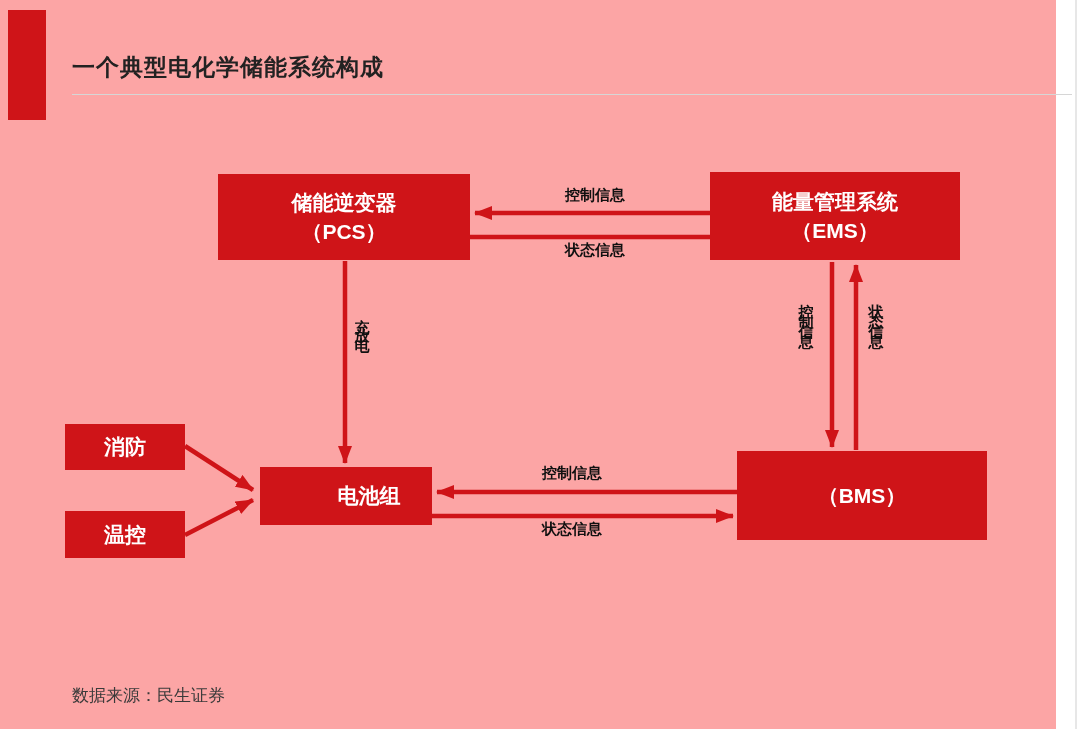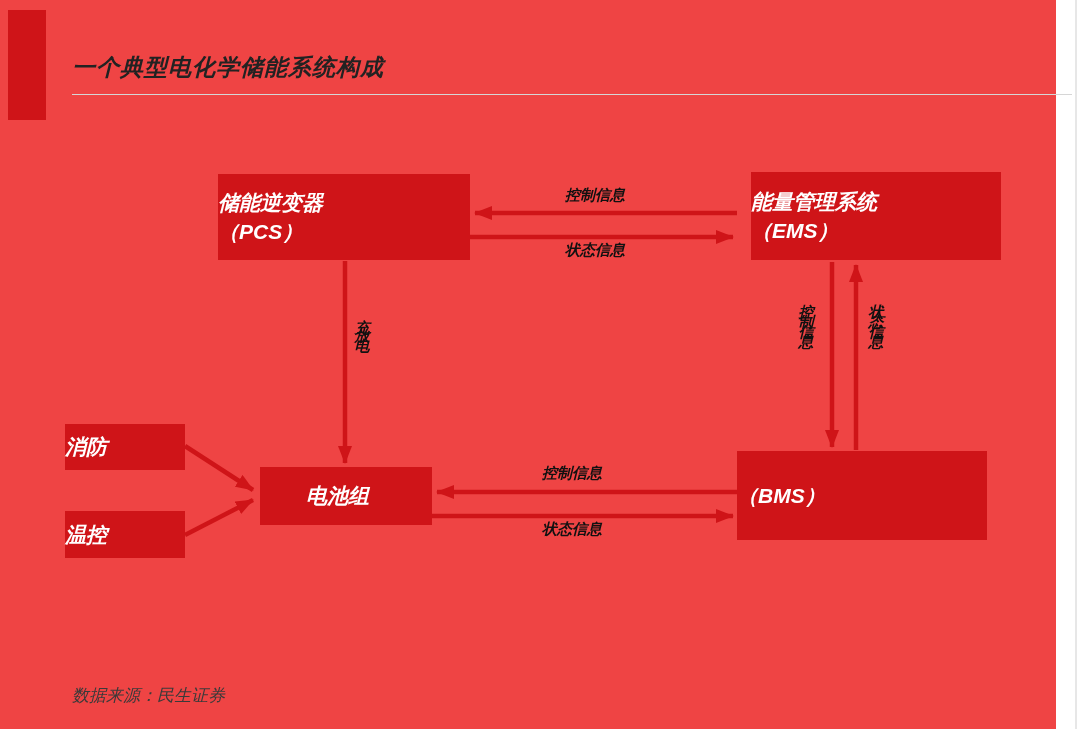--- a/index.html
+++ b/index.html
@@ -9,46 +9,46 @@
     --divider:#d6d6d6;
     --edge-gray:#e7e7e7;
   }
   *{margin:0;padding:0;box-sizing:border-box;}
   html,body{background:#ffffff;}
   body{
     font-family:"Liberation Sans","DejaVu Sans",sans-serif;
     width:1080px;height:729px;overflow:hidden;
   }
   .page{
-    position:relative;width:1056px;height:729px;background:#ef4444;font-style:italic;
+    position:relative;width:1056px;height:729px;background:#fca5a5;
   }
   .corner-block{
     position:absolute;left:8px;top:10px;width:38px;height:110px;
     background:var(--accent-red);
   }
   .page-title{
     position:absolute;left:72px;top:52px;
     font-size:23px;font-weight:700;color:var(--title-text);
     letter-spacing:1px;
   }
   .title-divider{
     position:absolute;left:72px;top:94px;width:1000px;height:1px;
     background:var(--divider);
   }
   .right-edge{
     position:absolute;left:1075px;top:0;width:2px;height:729px;
     background:var(--edge-gray);
   }
   .node{
     position:absolute;background:var(--accent-red);color:#ffffff;
-    display:flex;flex-direction:column;align-items:flex-start;justify-content:center;
+    display:flex;flex-direction:column;align-items:center;justify-content:center;
     font-weight:700;font-size:21px;line-height:1.4;text-align:center;
   }
   .node-pcs{left:218px;top:174px;width:252px;height:86px;}
-  .node-ems{left:751px;top:172px;width:250px;height:88px;}
+  .node-ems{left:710px;top:172px;width:250px;height:88px;}
   .node-battery{left:260px;top:467px;width:172px;height:58px;padding-left:46px;}
   .node-bms{left:737px;top:451px;width:250px;height:89px;}
   .node-fire{left:65px;top:424px;width:120px;height:46px;}
   .node-temp{left:65px;top:511px;width:120px;height:47px;}
   .edge-label{
     position:absolute;font-size:15px;font-weight:700;color:var(--label-text);
     white-space:nowrap;
   }
   .edge-label.h{transform:translateX(-50%);}
   .edge-label.v{

